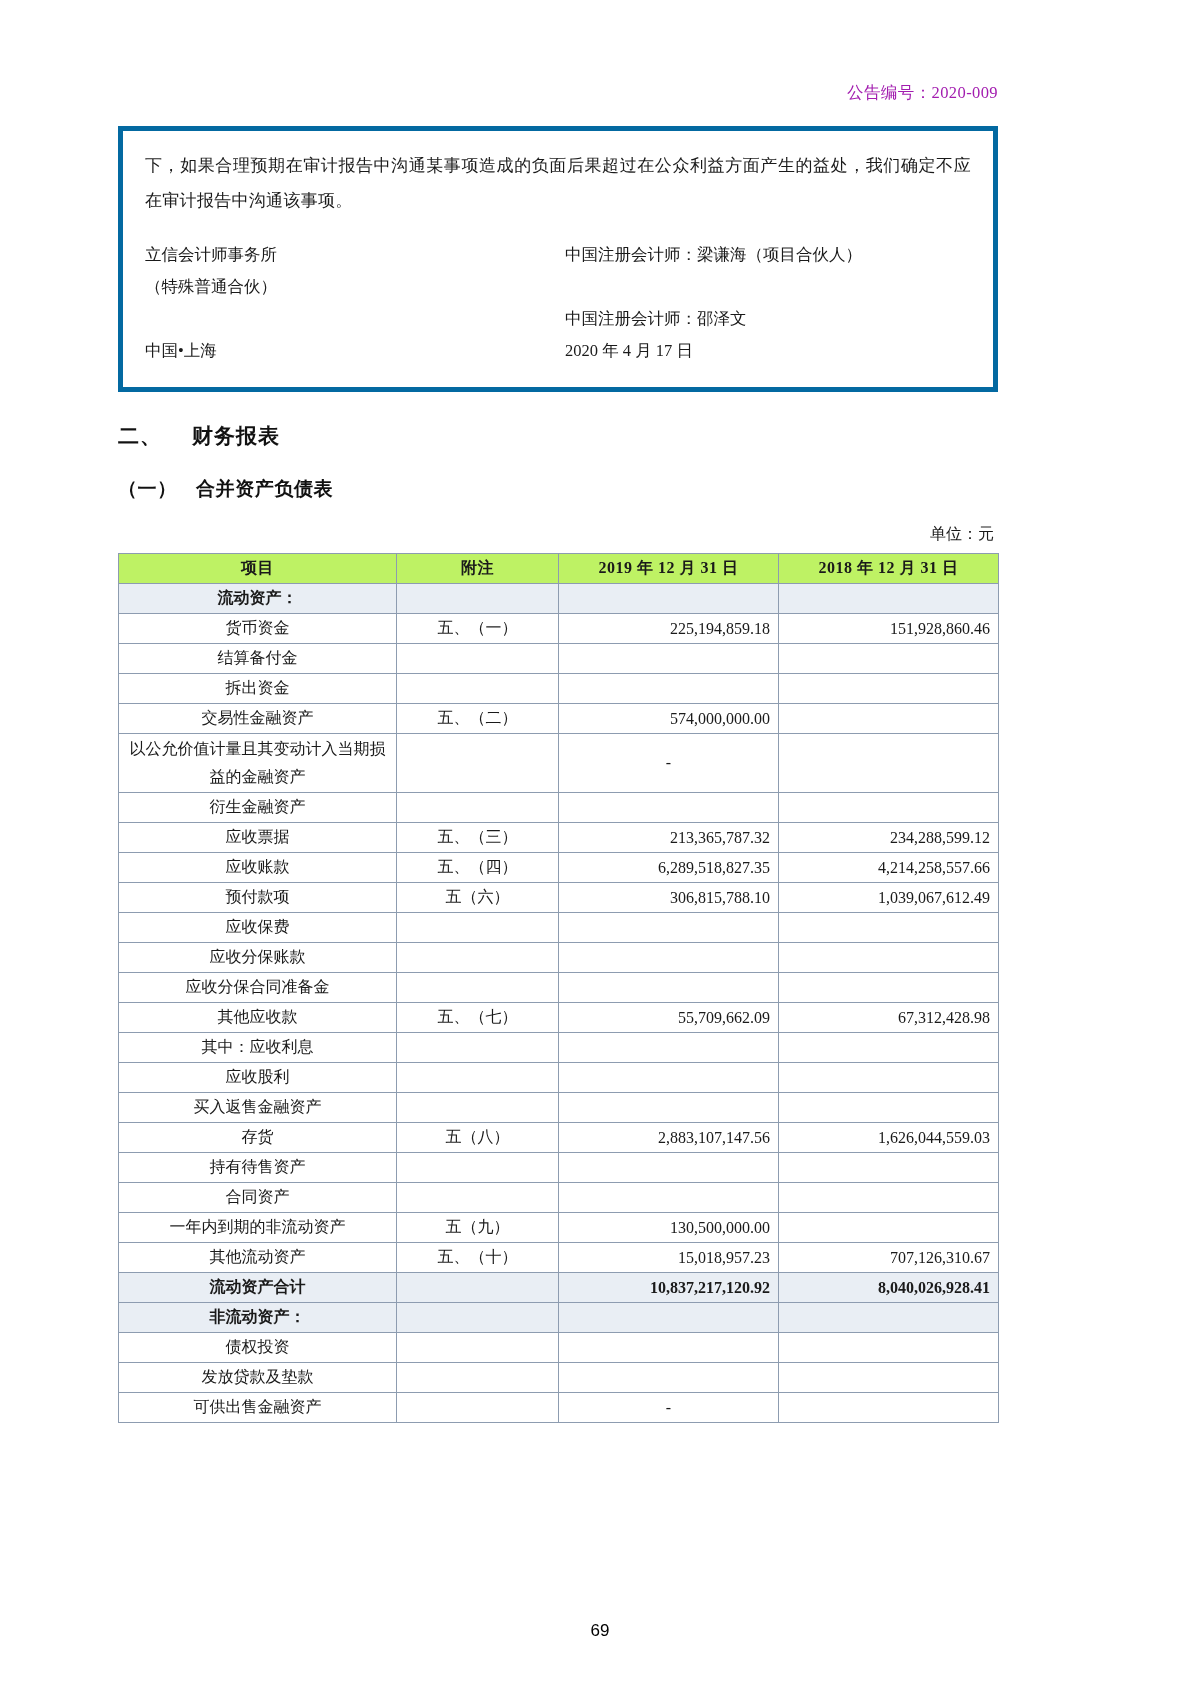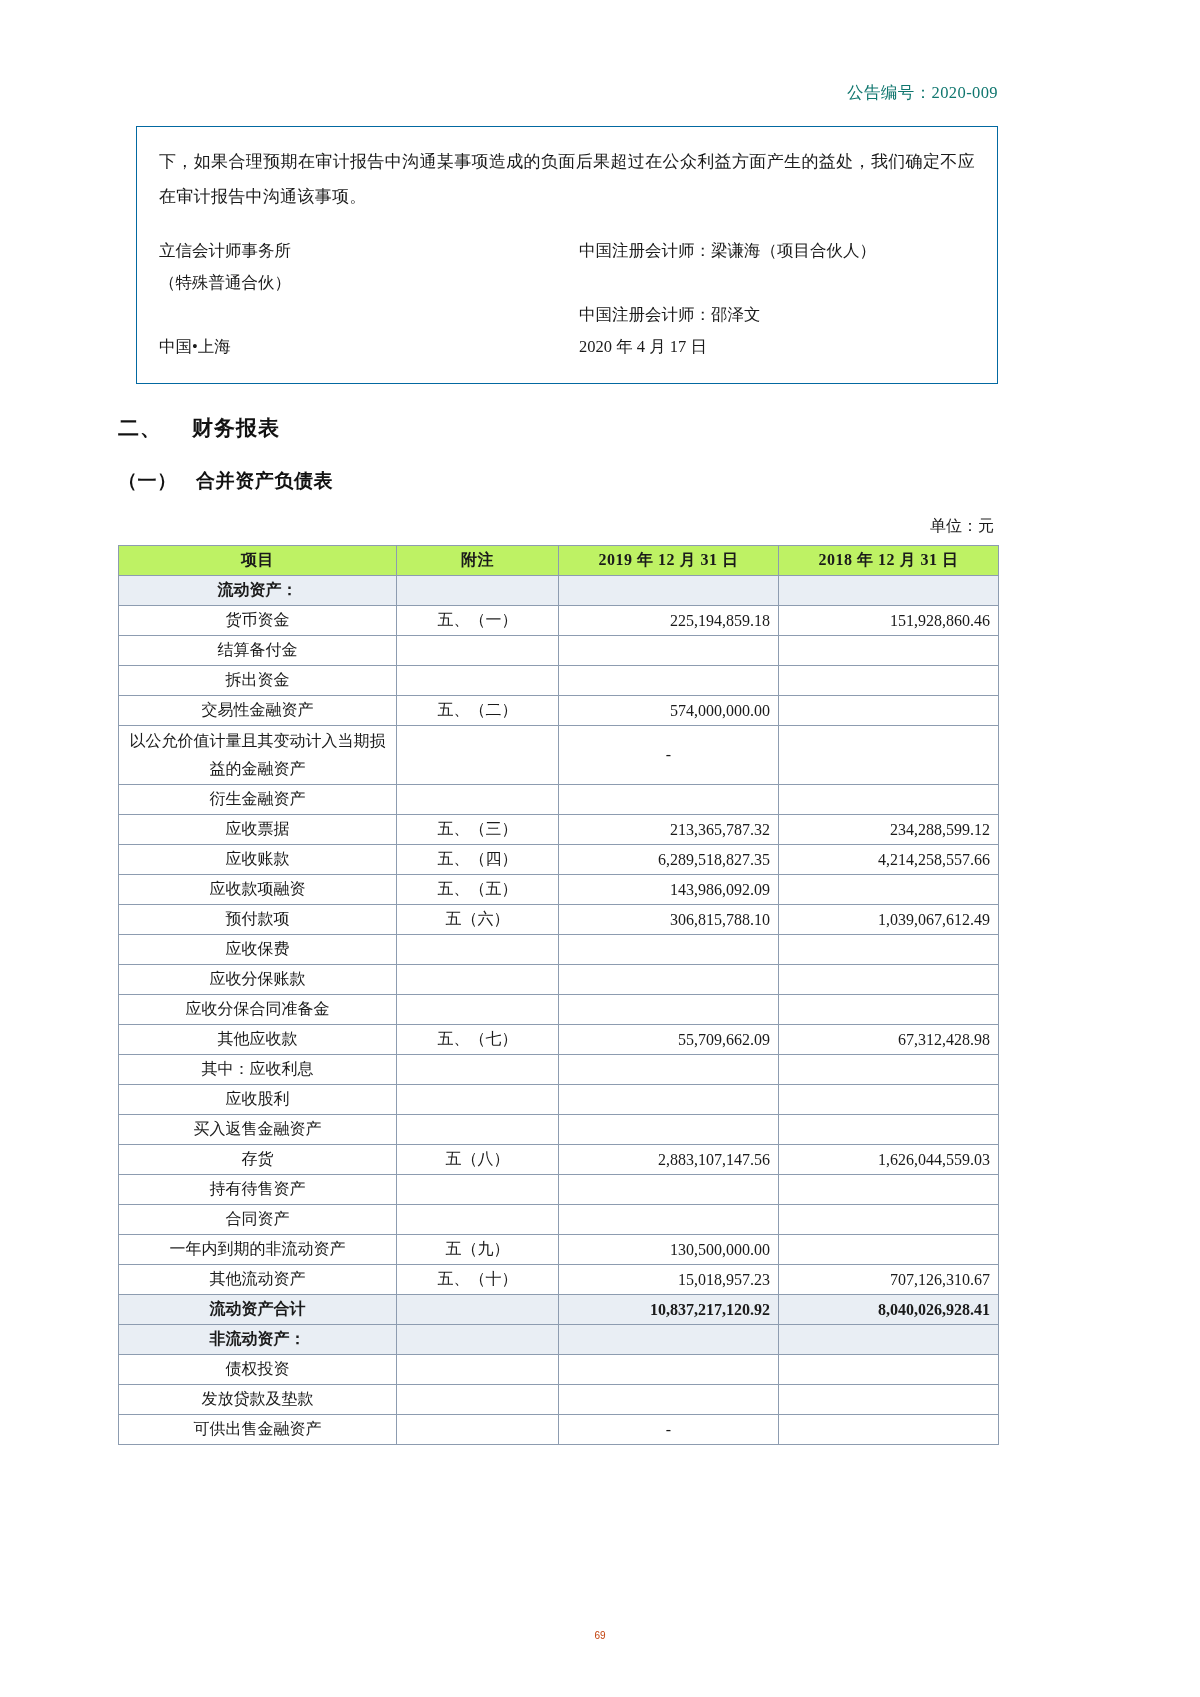--- a/index.html
+++ b/index.html
@@ -22,30 +22,29 @@
   }
   .content {
     position: absolute;
     left: 118px;
     top: 0;
     width: 880px;
   }
   .doc-header {
     text-align: right;
     font-size: 16.5px;
-    color: #0f766e;
+    color: #a21caf;
     padding-top: 82px;
     letter-spacing: 0.4px;
   }
   .top-box {
     margin-top: 22px;
-    border: 1px solid #0369a1;
+    border: 5px solid #0369a1;
     padding: 18px 22px 20px 22px;
     box-sizing: border-box;
-    margin-left: 18px;
   }
   .para {
     font-size: 17px;
     line-height: 2.05;
     color: #1a1a1a;
     text-align: justify;
     letter-spacing: 0.3px;
   }
   .sig-block {
     margin-top: 20px;
@@ -148,22 +147,22 @@
   td.tall {
     height: 62px;
     line-height: 1.75;
   }
   .footer-num {
     position: absolute;
     bottom: 56px;
     left: 0;
     width: 1200px;
     text-align: center;
-    font-size: 10px;
-    color: #c2410c;
+    font-size: 17px;
+    color: #000000;
     font-family: "Liberation Sans", sans-serif;
   }
 </style>
 </head>
 <body>
 
 <div class="page">
   <div class="content">
 
     <div class="doc-header">公告编号：2020-009</div>
@@ -264,26 +263,20 @@
             <td class="num">213,365,787.32</td>
             <td class="num">234,288,599.12</td>
           </tr>
           <tr>
             <td class="item">应收账款</td>
             <td class="note">五、（四）</td>
             <td class="num">6,289,518,827.35</td>
             <td class="num">4,214,258,557.66</td>
           </tr>
           <tr>
-            <td class="item">应收款项融资</td>
-            <td class="note">五、（五）</td>
-            <td class="num">143,986,092.09</td>
-            <td class="num"></td>
-          </tr>
-          <tr>
             <td class="item">预付款项</td>
             <td class="note">五（六）</td>
             <td class="num">306,815,788.10</td>
             <td class="num">1,039,067,612.49</td>
           </tr>
           <tr>
             <td class="item">应收保费</td>
             <td class="note"></td>
             <td class="num"></td>
             <td class="num"></td>

